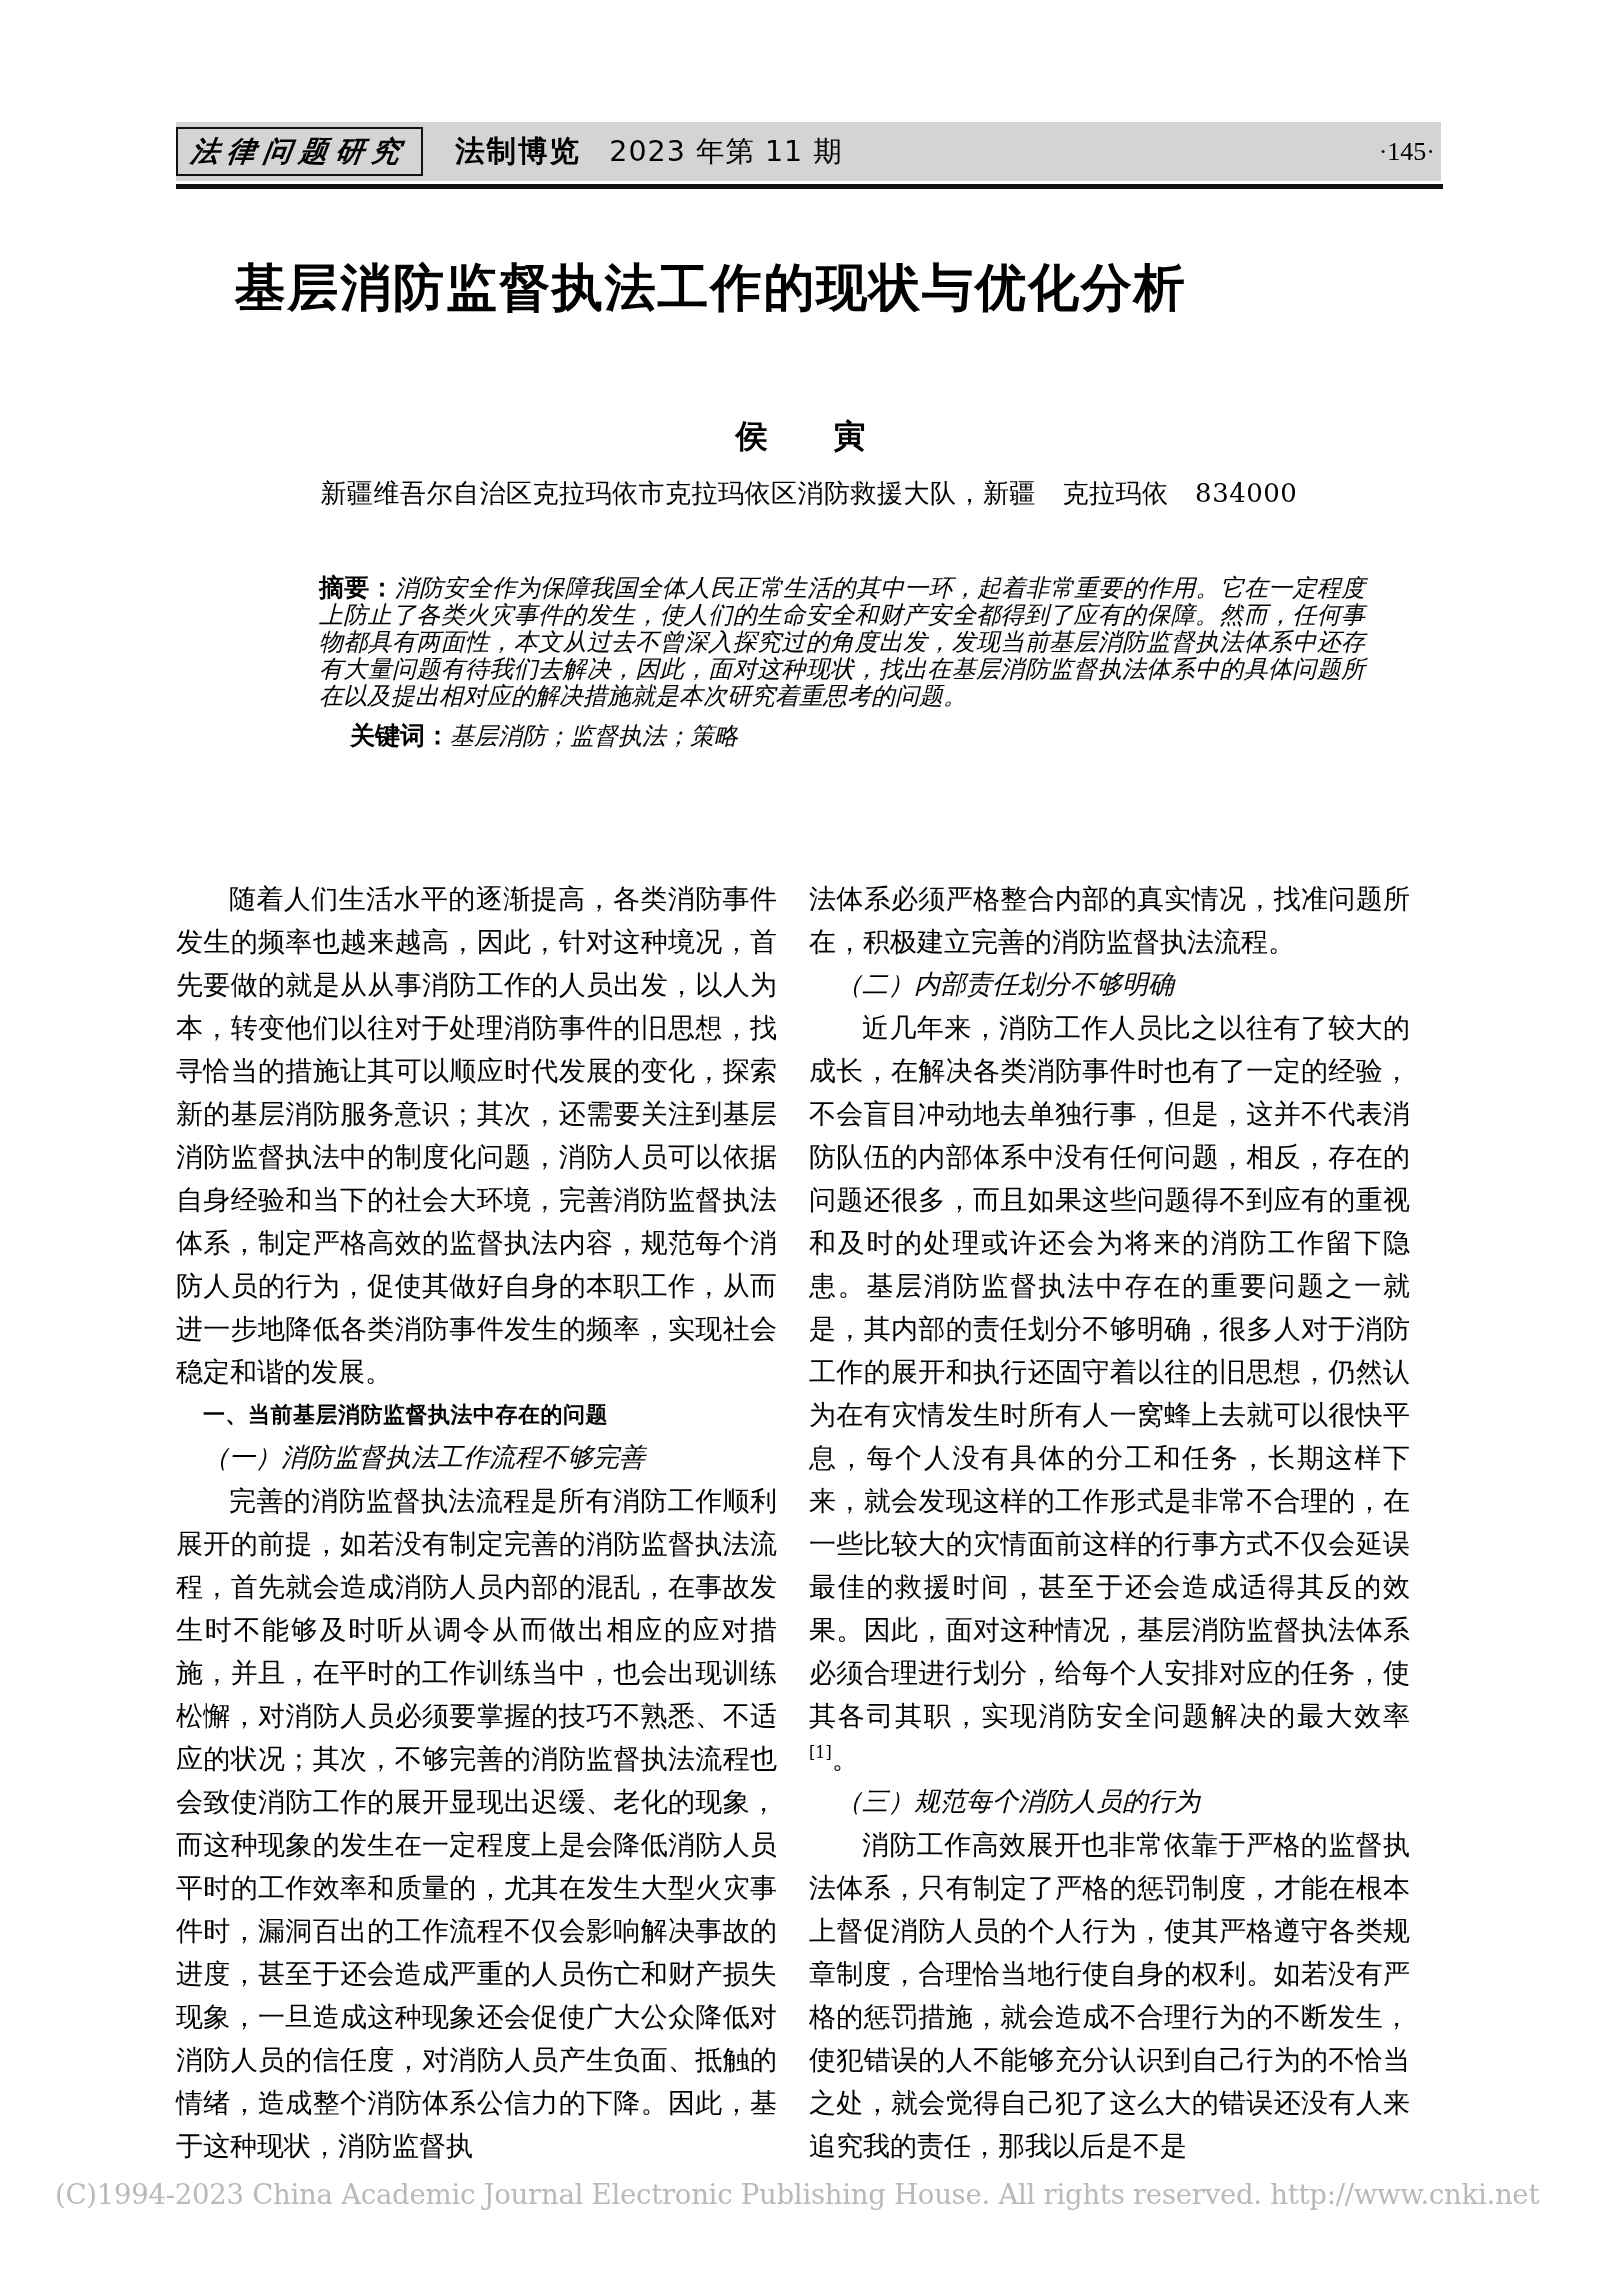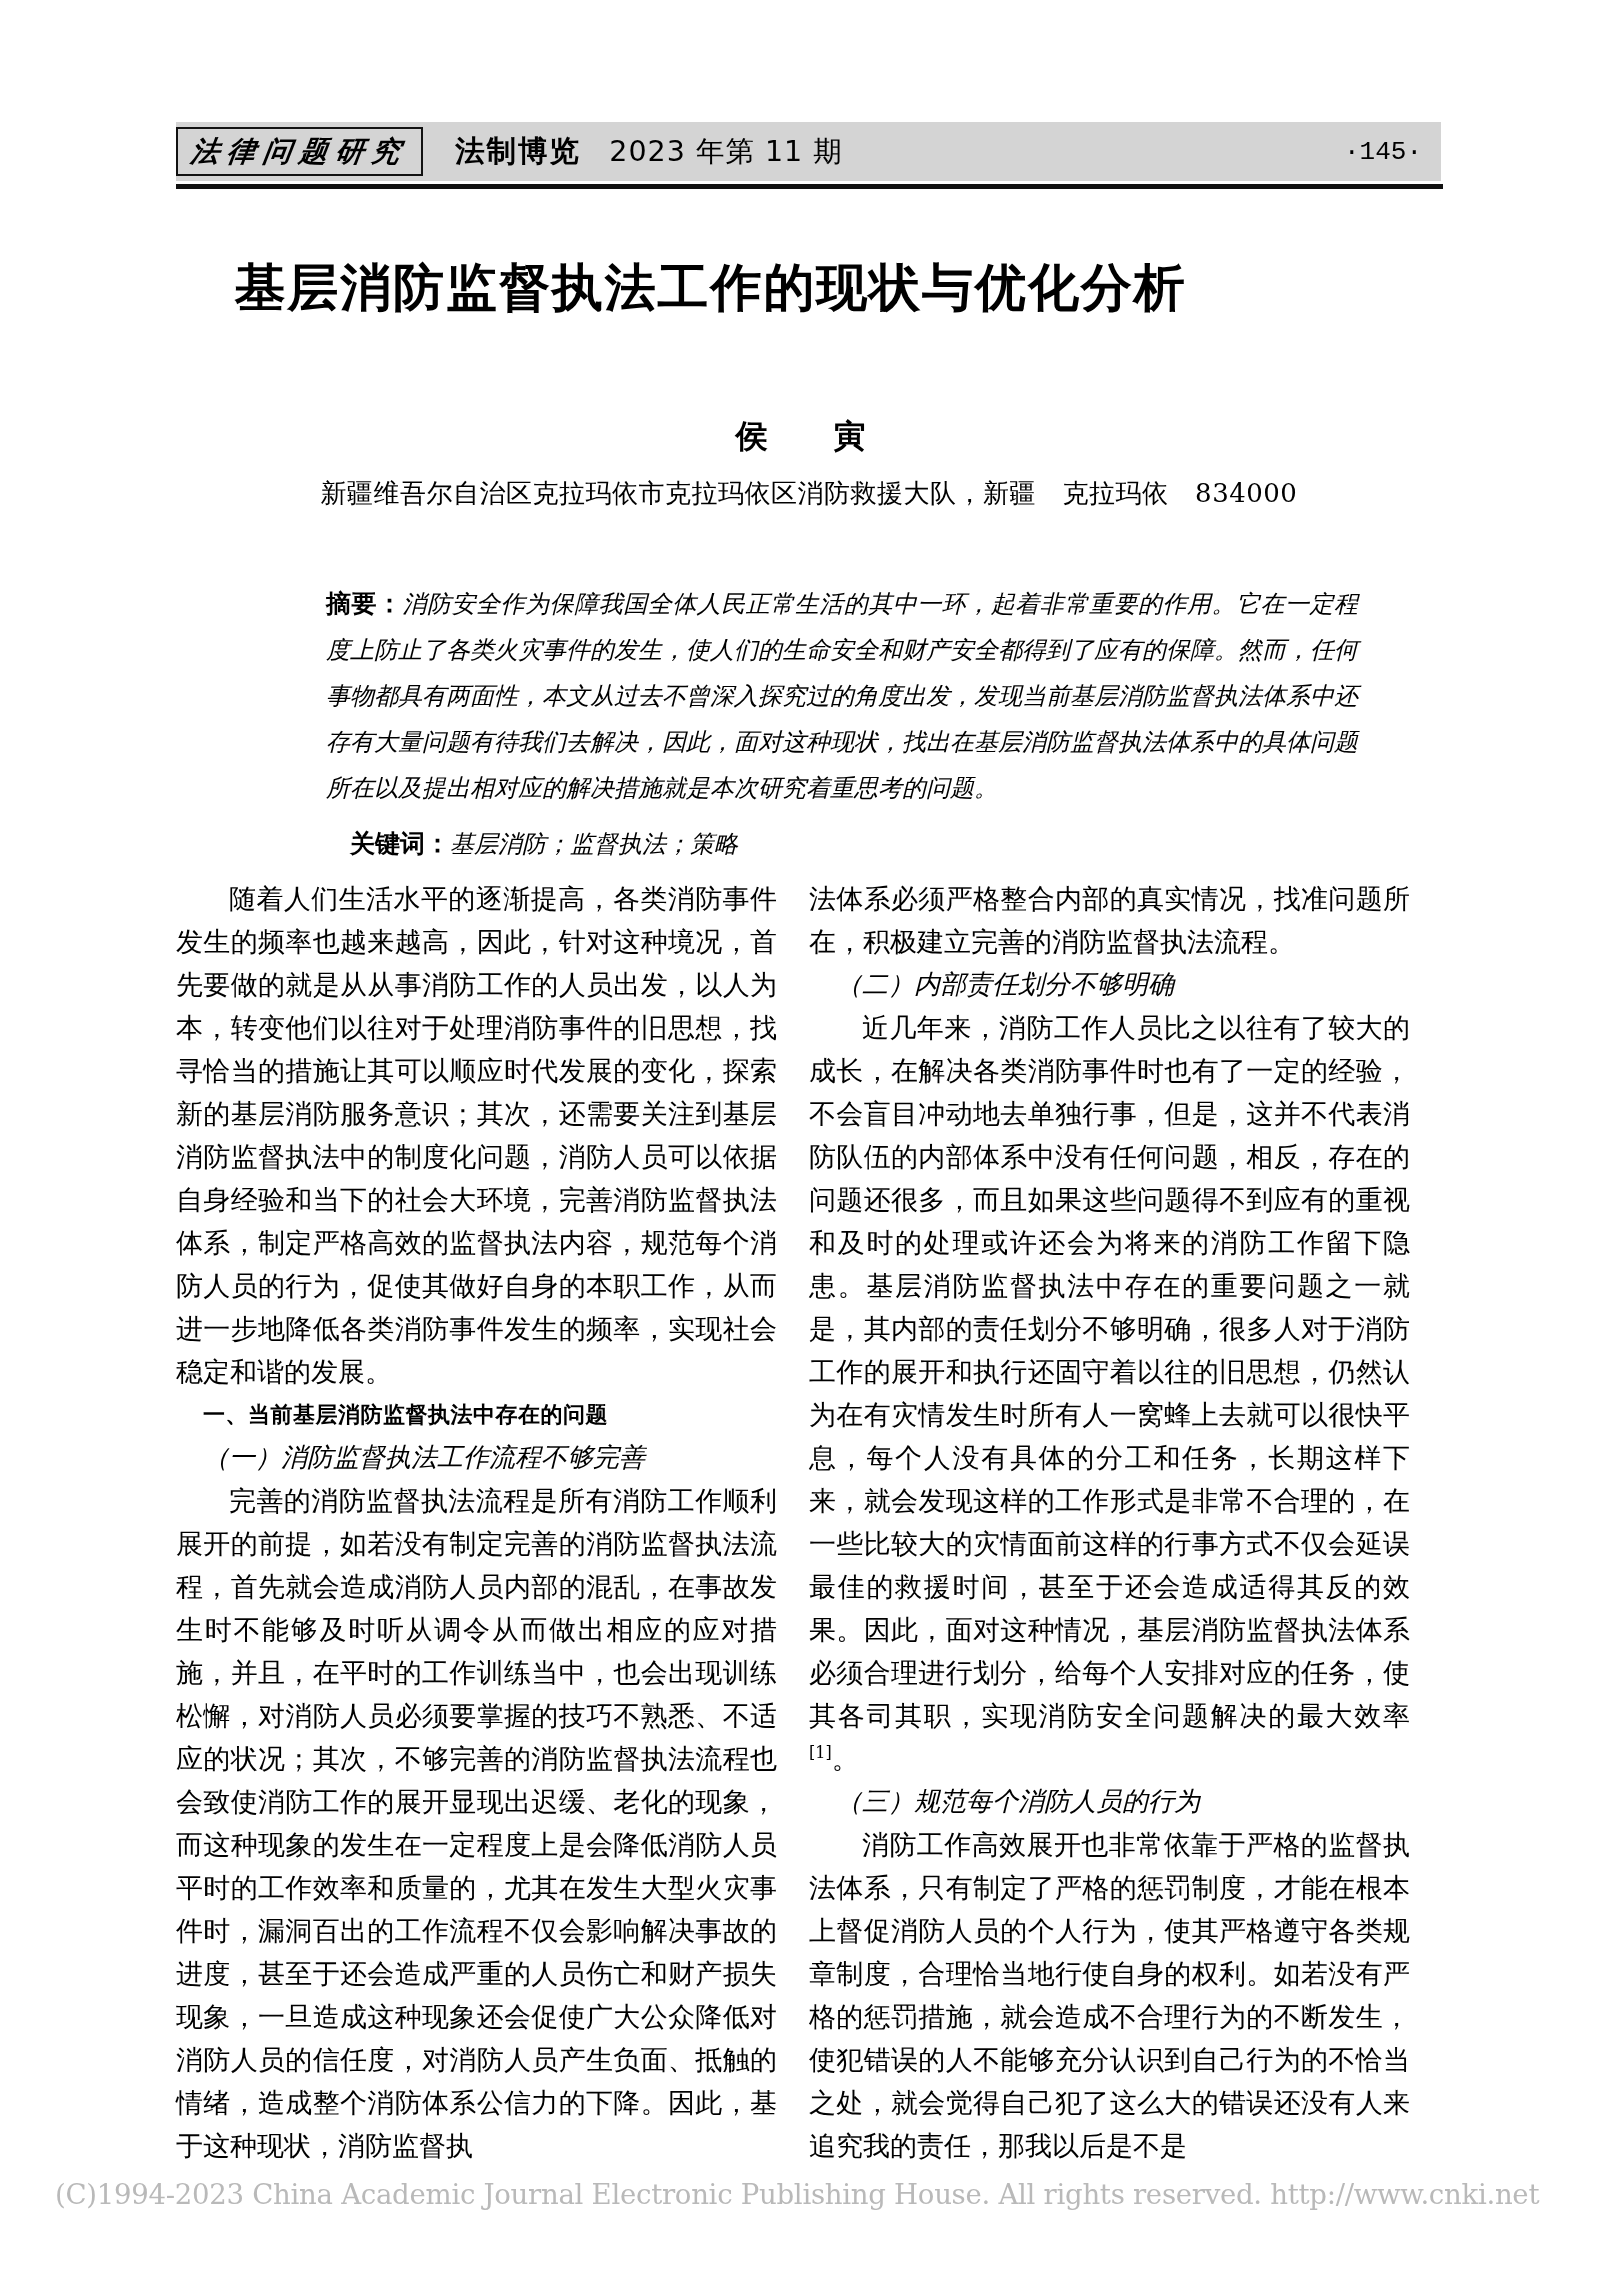--- a/index.html
+++ b/index.html
@@ -78,22 +78,22 @@
     margin-left: 28.5px;
     font-family: "DejaVu Sans", sans-serif;
     font-size: 28.5px;
     letter-spacing: 1px;
     white-space: nowrap;
   }
   .runhead-page {
     position: relative;
     z-index: 2;
     margin-left: auto;
-    padding-right: 19px;
-    font-family: Liberation Mono, monospace;
+    padding-right: 6px;
+    font-family: Liberation Serif, serif;
     font-size: 26px;
     white-space: nowrap;
   }
   .head-rule {
     position: absolute;
     left: 176px;
     top: 184px;
     width: 1267px;
     height: 4.8px;
     background: #111;
@@ -138,24 +138,24 @@
   .abstract-block {
     position: absolute;
     left: 314px;
     top: 569px;
     width: 1056px;
   }
   .abstract-p {
     font-family: "DejaVu Serif", serif;
     font-style: italic;
     font-size: 24px;
-    line-height: 46px;
+    line-height: 27px;
     text-align: justify;
     text-indent: 0;
-    margin: 12px;
+    margin: 5px;
   }
   .abstract-p .lbl,
   .kw .lbl {
     font-family: "DejaVu Sans", sans-serif;
     font-style: normal;
     font-weight: bold;
     font-size: 25px;
   }
   .kw {
     margin-top: 3px;

